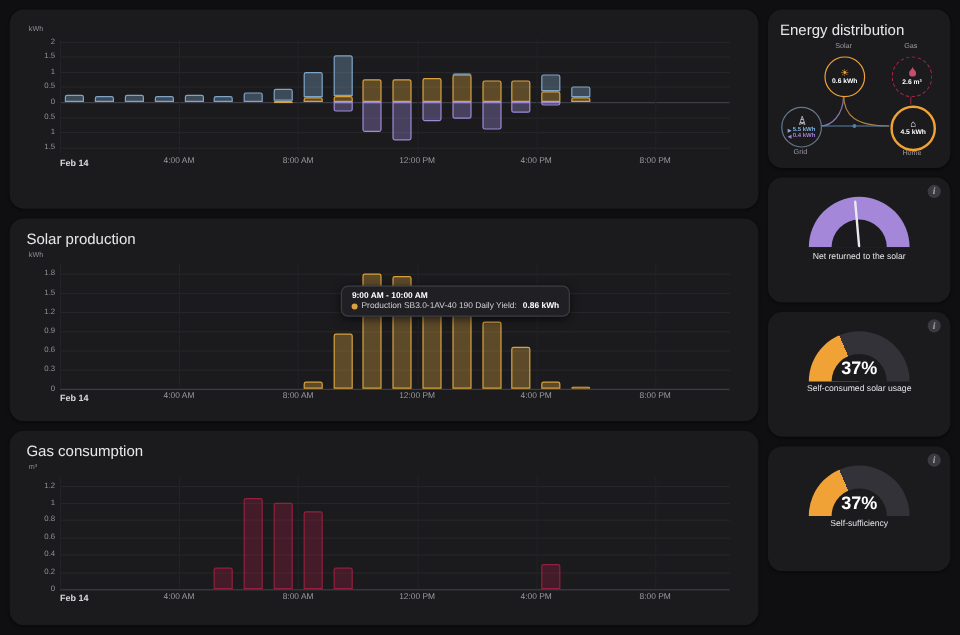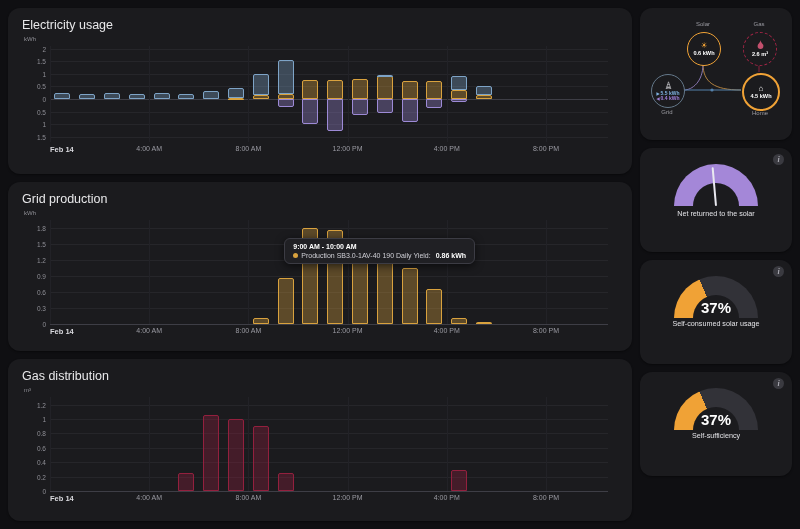--- a/index.html
+++ b/index.html
@@ -99,21 +99,20 @@
   .gauge-label{font-size:7.2px;color:#e2e2e6;text-align:center;margin-top:3px;white-space:nowrap;}
 </style>
 </head>
 <body>
 
 <div class="layout">
 
   <div class="left-col">
 
     <div class="card c-elec">
-      <div class="card-title">Electricity usage</div>
       <div class="chart h-elec">
           <div class="plot">
             <div class="unit-label">kWh</div>
             <div class="hgrid" style="top: 2.63158%;"></div>
             <div class="ylab" style="top: 2.63158%;">2</div>
             <div class="hgrid" style="top: 15.7895%;"></div>
             <div class="ylab" style="top: 15.7895%;">1.5</div>
             <div class="hgrid" style="top: 28.9474%;"></div>
             <div class="ylab" style="top: 28.9474%;">1</div>
             <div class="hgrid" style="top: 42.1053%;"></div>
@@ -168,21 +167,21 @@
             <div class="bar" style="left: 71.9111%; width: 2.84444%; top: 46.0526%; height: 9.21053%; border-radius: 2px 2px 0px 0px; background: rgba(217, 162, 62, 0.35); border: 1px solid rgb(217, 162, 62);"></div>
             <div class="bar" style="left: 71.9111%; width: 2.84444%; top: 31.5789%; height: 14.4737%; border-radius: 2px 2px 0px 0px; background: rgba(126, 164, 199, 0.35); border: 1px solid rgb(126, 164, 199);"></div>
             <div class="bar" style="left: 71.9111%; width: 2.84444%; top: 55.2632%; height: 2.63158%; border-radius: 0px 0px 2px 2px; background: rgba(157, 138, 214, 0.35); border: 1px solid rgb(157, 138, 214);"></div>
             <div class="bar" style="left: 76.3556%; width: 2.84444%; top: 51.3158%; height: 3.94737%; border-radius: 2px 2px 0px 0px; background: rgba(217, 162, 62, 0.35); border: 1px solid rgb(217, 162, 62);"></div>
             <div class="bar" style="left: 76.3556%; width: 2.84444%; top: 42.1053%; height: 9.21053%; border-radius: 2px 2px 0px 0px; background: rgba(126, 164, 199, 0.35); border: 1px solid rgb(126, 164, 199);"></div>
           </div>
         </div>
     </div>
 
     <div class="card c-solar">
-      <div class="card-title">Grid production</div>
+      <div class="card-title">Solar production</div>
       <div class="chart h-solar">
         <div class="hover-dot"></div>
         <div class="chart-tooltip">
           <div class="tt-time">9:00 AM - 10:00 AM</div>
           <div class="tt-row">
             <span class="tt-dot"></span>
             <span>Production SB3.0-1AV-40 190 Daily Yield:</span>
             <b class="tt-val">0.86 kWh</b>
           </div>
         </div>
@@ -222,21 +221,21 @@
             <div class="bar" style="left: 58.5778%; width: 2.84444%; top: 38.4615%; height: 61.5385%; border-radius: 2px 2px 0px 0px; background: rgba(217, 162, 62, 0.35); border: 1px solid rgb(217, 162, 62);"></div>
             <div class="bar" style="left: 63.0222%; width: 2.84444%; top: 46.1538%; height: 53.8462%; border-radius: 2px 2px 0px 0px; background: rgba(217, 162, 62, 0.35); border: 1px solid rgb(217, 162, 62);"></div>
             <div class="bar" style="left: 67.4667%; width: 2.84444%; top: 66.6667%; height: 33.3333%; border-radius: 2px 2px 0px 0px; background: rgba(217, 162, 62, 0.35); border: 1px solid rgb(217, 162, 62);"></div>
             <div class="bar" style="left: 71.9111%; width: 2.84444%; top: 94.8718%; height: 5.12821%; border-radius: 2px 2px 0px 0px; background: rgba(217, 162, 62, 0.35); border: 1px solid rgb(217, 162, 62);"></div>
             <div class="bar" style="left: 76.3556%; width: 2.84444%; top: 98.4615%; height: 1.53846%; border-radius: 2px 2px 0px 0px; background: rgba(217, 162, 62, 0.35); border: 1px solid rgb(217, 162, 62);"></div>
           </div>
         </div>
     </div>
 
     <div class="card c-gas">
-      <div class="card-title">Gas distribution</div>
+      <div class="card-title">Gas consumption</div>
       <div class="chart h-gas">
           <div class="plot">
             <div class="unit-label">m³</div>
             <div class="hgrid" style="top: 7.69231%;"></div>
             <div class="ylab" style="top: 7.69231%;">1.2</div>
             <div class="hgrid" style="top: 23.0769%;"></div>
             <div class="ylab" style="top: 23.0769%;">1</div>
             <div class="hgrid" style="top: 38.4615%;"></div>
             <div class="ylab" style="top: 38.4615%;">0.8</div>
             <div class="hgrid" style="top: 53.8462%;"></div>
@@ -267,20 +266,21 @@
             <div class="bar" style="left: 71.9111%; width: 2.84444%; top: 76.9231%; height: 23.0769%; border-radius: 2px 2px 0px 0px; background: rgba(147, 32, 62, 0.35); border: 1px solid rgb(147, 32, 62);"></div>
           </div>
         </div>
     </div>
 
   </div>
 
   <div class="right-col">
 
     <div class="card dist-card">
+      <div class="card-title">Energy distribution</div>
       <div class="dist">
         <svg class="dist-lines" viewBox="0 0 132 96" fill="none" stroke-width="1" opacity="0.85">
           <path d="M53,44 C53,62 64,70 91,70" stroke="#c99245"></path>
           <path d="M53,44 C53,62 42,70 34,70" stroke="#9b87c9"></path>
           <path d="M33,70 H91" stroke="#5e93c4"></path>
           <path d="M109,45 V52" stroke="#a02545"></path>
           <circle cx="62" cy="70" r="1.6" fill="#5e93c4" stroke="none"></circle>
         </svg>
 
         <div class="node-label lbl-solar">Solar</div>

